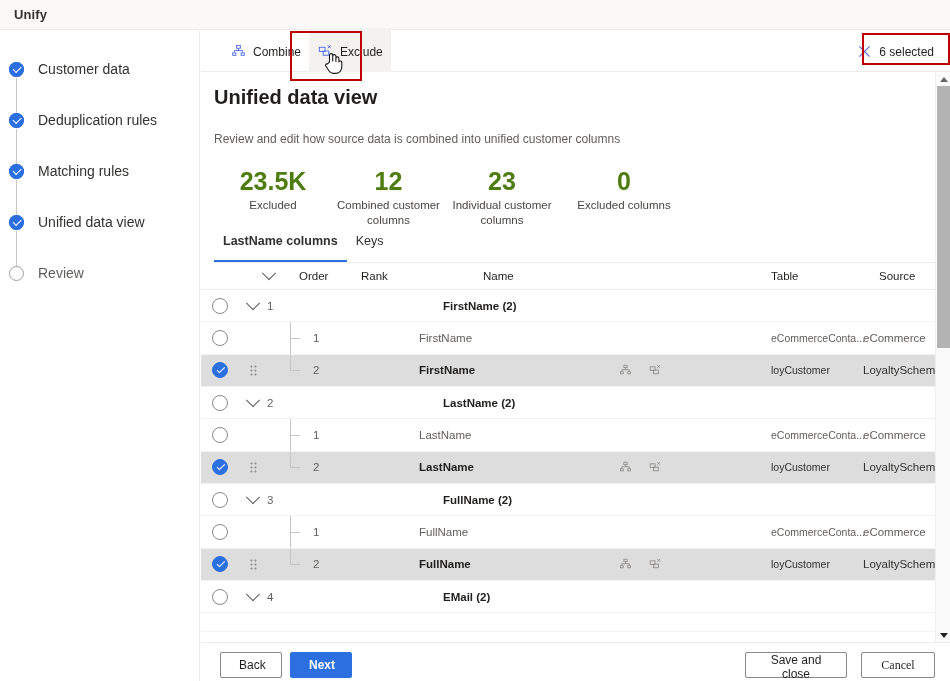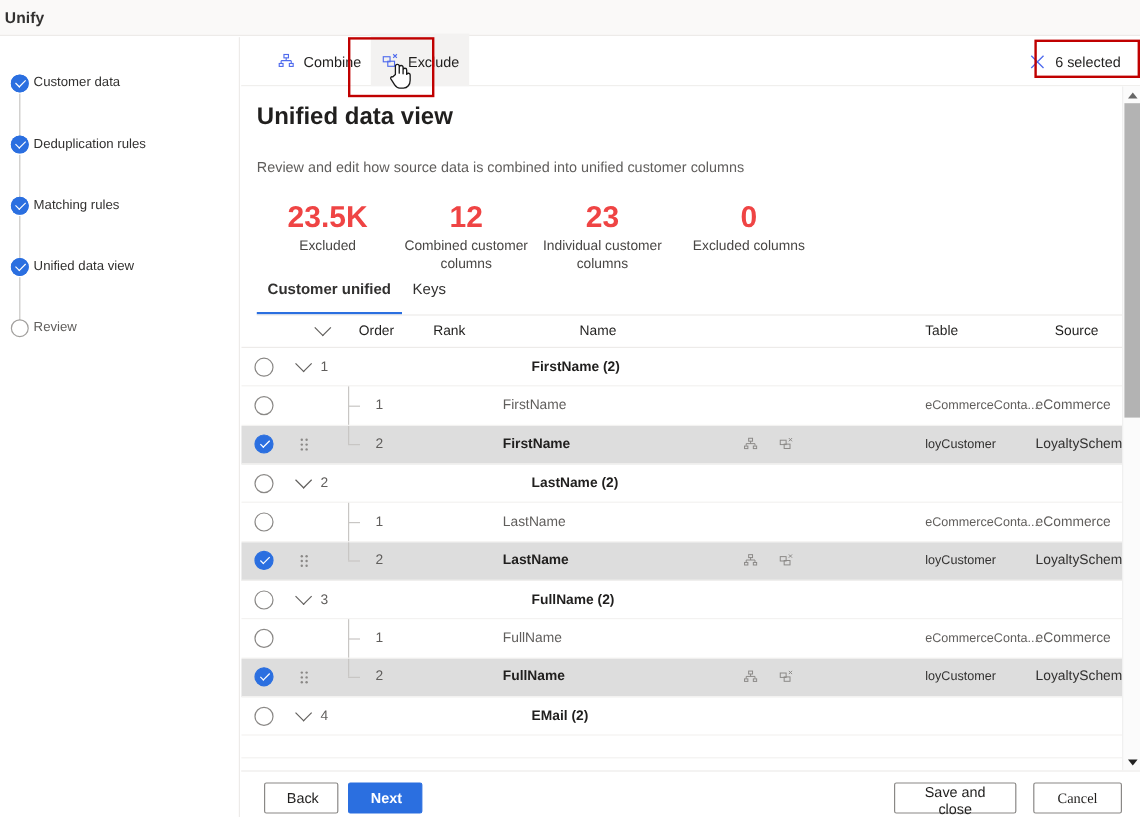--- a/index.html
+++ b/index.html
@@ -19,21 +19,21 @@
 
   
   .app-header {
     position: absolute; left: 0; top: 0;
     width: 950px; height: 30px;
     background: #faf9f8;
     border-bottom: 1px solid #edebe9;
     display: flex; align-items: center;
   }
   .app-header .title {
-    margin-left: 4px;
+    margin-left: 14px;
     font-size: 13px;
     font-weight: 600;
     color: #323130;
     letter-spacing: .1px;
   }
 
   
   .wizard {
     position: absolute; left: 0; top: 31px;
     width: 200px; height: 650px;
@@ -74,22 +74,22 @@
     border: 1.3px solid #a19f9d;
   }
   .wiz-line {
     position: absolute;
     left: 15.6px; top: 16px;
     width: 1.5px; height: 36px;
     background: #c8c6c4;
     z-index: 1;
   }
   .wiz-label {
-    margin-left: 4px;
-    font-size: 11px;
+    margin-left: 14px;
+    font-size: 14px;
     color: #323130;
     line-height: 15px;
     white-space: nowrap;
     text-align: center;
   }
   .wiz-item.pending .wiz-label { color: #605e5c; }
 
   
   .cmdbar {
     position: absolute; left: 201px; top: 31px;
@@ -153,21 +153,21 @@
     font-size: 20px; font-weight: 600; color: #201f1e;
   }
   .pane-sub {
     position: absolute; left: 13px; top: 60px;
     font-size: 12px; color: #605e5c;
   }
 
   
   .stats { position: absolute; left: 13px; top: 94px; width: 620px; display: flex; }
   .stat { text-align: center; }
-  .stat .num { font-size: 25px; font-weight: 600; color: #ef4444; line-height: 30px; }
+  .stat .num { font-size: 25px; font-weight: 600; color: #4d7c0f; line-height: 30px; }
   .stat .lbl { font-size: 11.5px; color: #484644; line-height: 15px; margin-top: 2px; }
   .stat.s0 { width: 118px; }
   .stat.s1 { width: 113px; }
   .stat.s2 { width: 114px; }
   .stat.s3 { width: 130px; }
 
   
   .tabs { position: absolute; left: 13px; top: 162px; display: flex; height: 28px; }
   .tab {
     font-size: 12.5px; color: #323130;
@@ -424,21 +424,21 @@
           <div class="num">23</div>
           <div class="lbl">Individual customer columns</div>
         </div>
         <div class="stat s3">
           <div class="num">0</div>
           <div class="lbl">Excluded columns</div>
         </div>
       </div>
 
     <div class="tabs" id="tabs">
-        <div class="tab active">Customer unified</div>
+        <div class="tab active">LastName columns</div>
         <div class="tab">Keys</div>
       </div>
     <div class="tabs-rule"></div>
 
     <div class="grid" id="grid">
         <div class="row header">
           <div class="c-check"></div>
           <div class="c-chev">
             <div class="chev"></div>
           </div>

